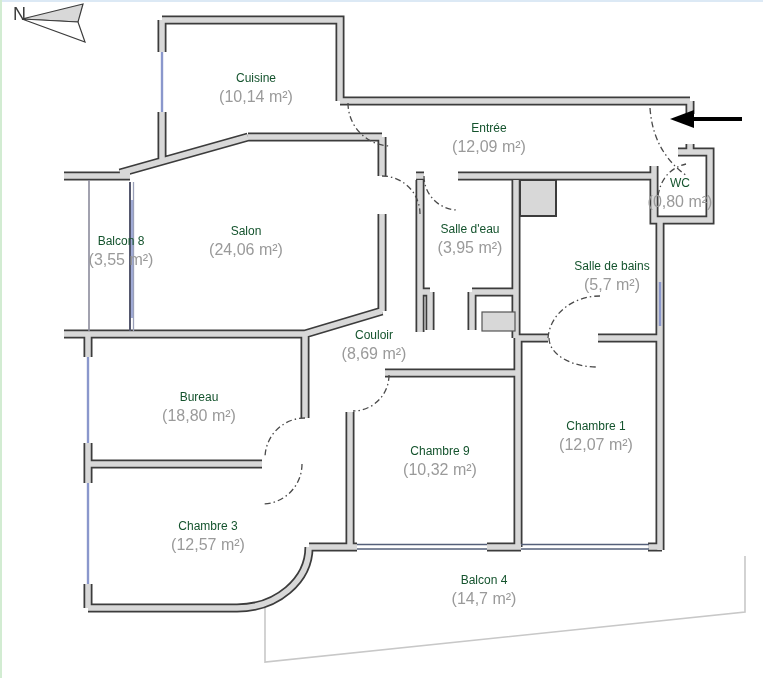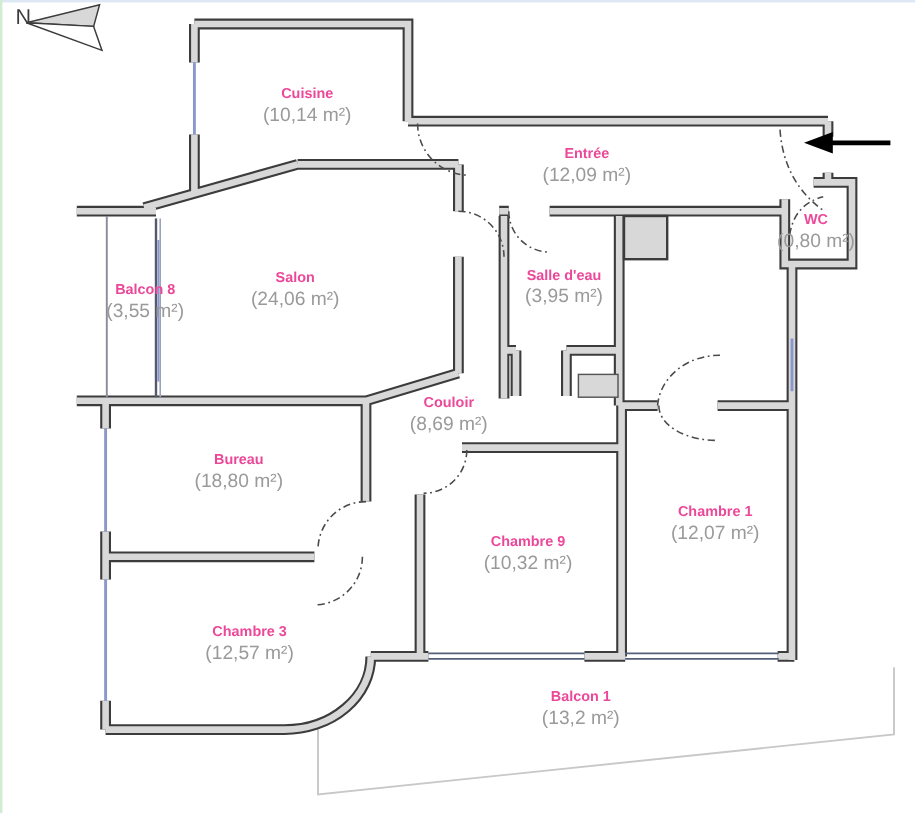--- a/index.html
+++ b/index.html
@@ -15,21 +15,21 @@
   .edge-left{position:absolute;left:0;top:0;width:2px;height:678px;background:#d2ecd2;}
 
   .room-label{
     position:absolute;
     transform:translateX(-50%);
     text-align:center;
     line-height:1.3;
     white-space:nowrap;
     pointer-events:none;
   }
-  .room-name{font-weight:bold;font-size:12px;color:#ec4899;}
+  .room-name{font-weight:normal;font-size:12px;color:#14532d;}
   .room-area{font-size:16px;color:#9a9a9a;}
 
   .compass-n{
     position:absolute;left:13px;top:4px;
     font-size:18px;color:#3c3c3c;font-family:"Liberation Sans",sans-serif;
   }
 </style>
 </head>
 <body>
 
@@ -170,44 +170,48 @@
   <div class="room-label" style="left:246px;top:224px">
     <div class="room-name">Salon</div>
     <div class="room-area">(24,06 m²)</div>
   </div>
 
   <div class="room-label" style="left:470px;top:222px">
     <div class="room-name">Salle d'eau</div>
     <div class="room-area">(3,95 m²)</div>
   </div>
 
+  <div class="room-label" style="left:612px;top:259px">
+    <div class="room-name">Salle de bains</div>
+    <div class="room-area">(5,7 m²)</div>
+  </div>
 
   <div class="room-label" style="left:374px;top:328px">
     <div class="room-name">Couloir</div>
     <div class="room-area">(8,69 m²)</div>
   </div>
 
-  <div class="room-label" style="left:199px;top:376px">
+  <div class="room-label" style="left:199px;top:390px">
     <div class="room-name">Bureau</div>
     <div class="room-area">(18,80 m²)</div>
   </div>
 
   <div class="room-label" style="left:596px;top:419px">
     <div class="room-name">Chambre 1</div>
     <div class="room-area">(12,07 m²)</div>
   </div>
 
   <div class="room-label" style="left:440px;top:444px">
     <div class="room-name">Chambre 9</div>
     <div class="room-area">(10,32 m²)</div>
   </div>
 
   <div class="room-label" style="left:208px;top:519px">
     <div class="room-name">Chambre 3</div>
     <div class="room-area">(12,57 m²)</div>
   </div>
 
   <div class="room-label" style="left:484px;top:573px">
-    <div class="room-name">Balcon 1</div>
-    <div class="room-area">(13,2 m²)</div>
+    <div class="room-name">Balcon 4</div>
+    <div class="room-area">(14,7 m²)</div>
   </div>
 
 </div>
 
 </body></html>

